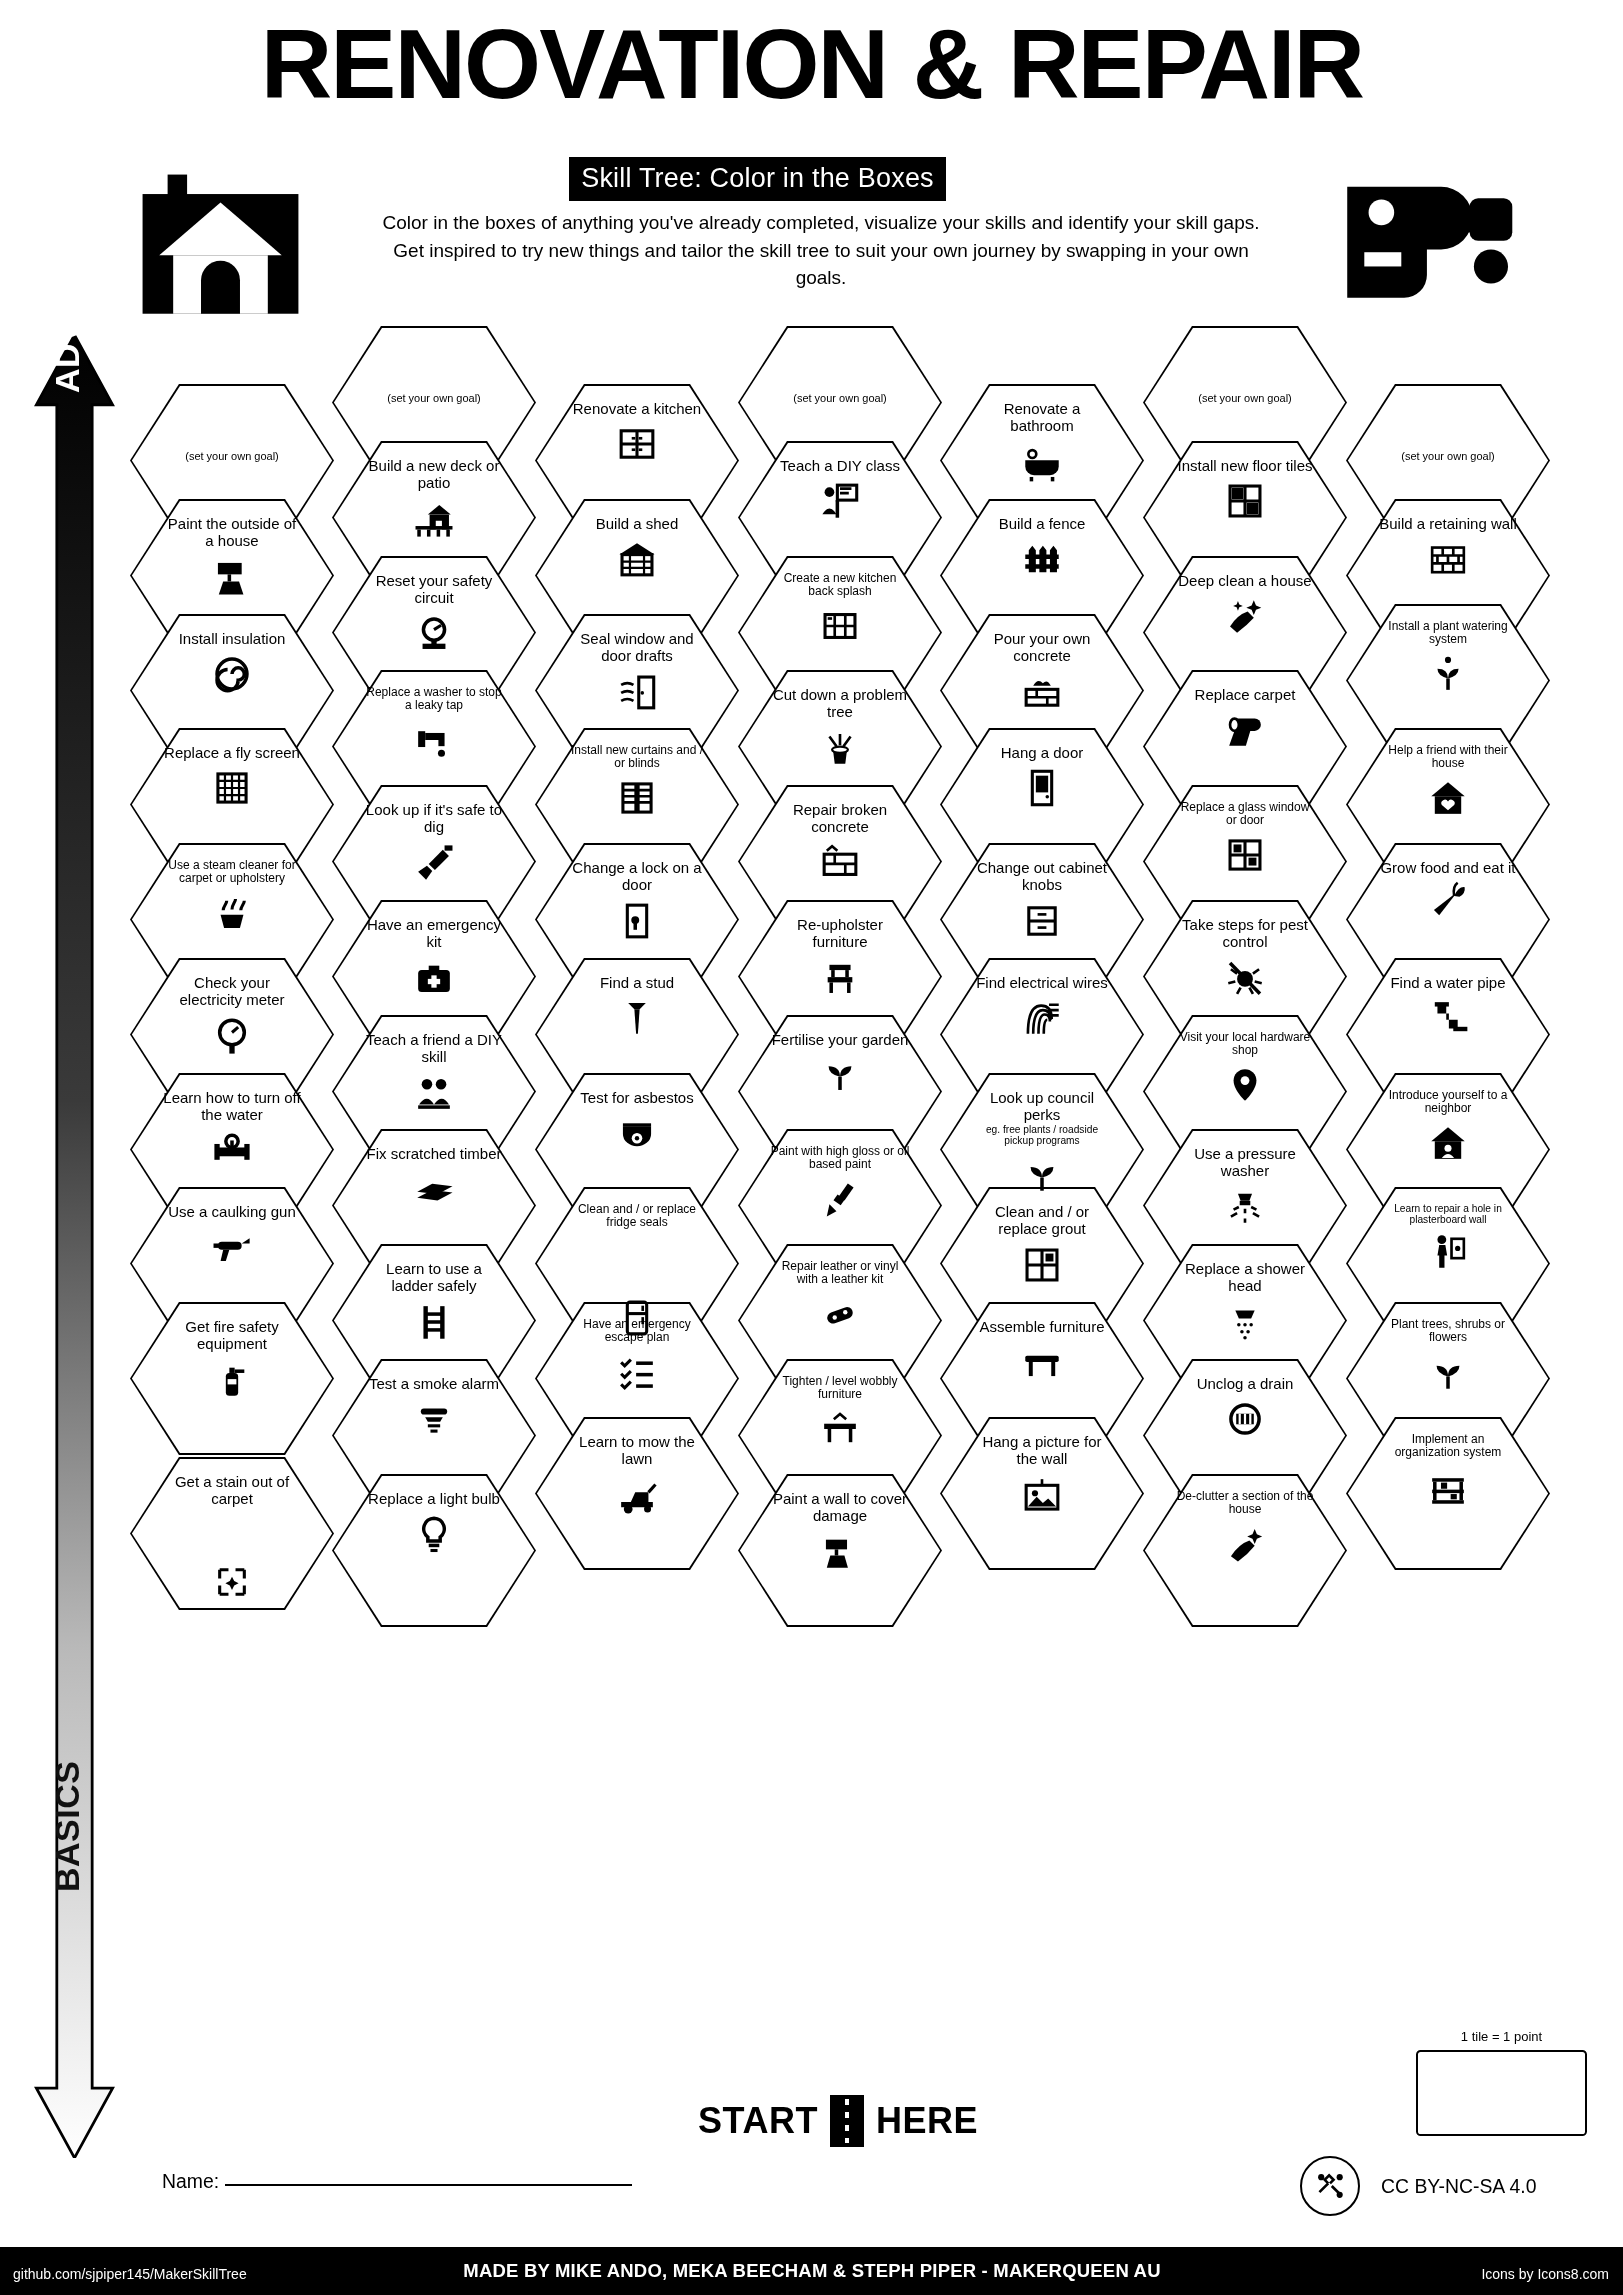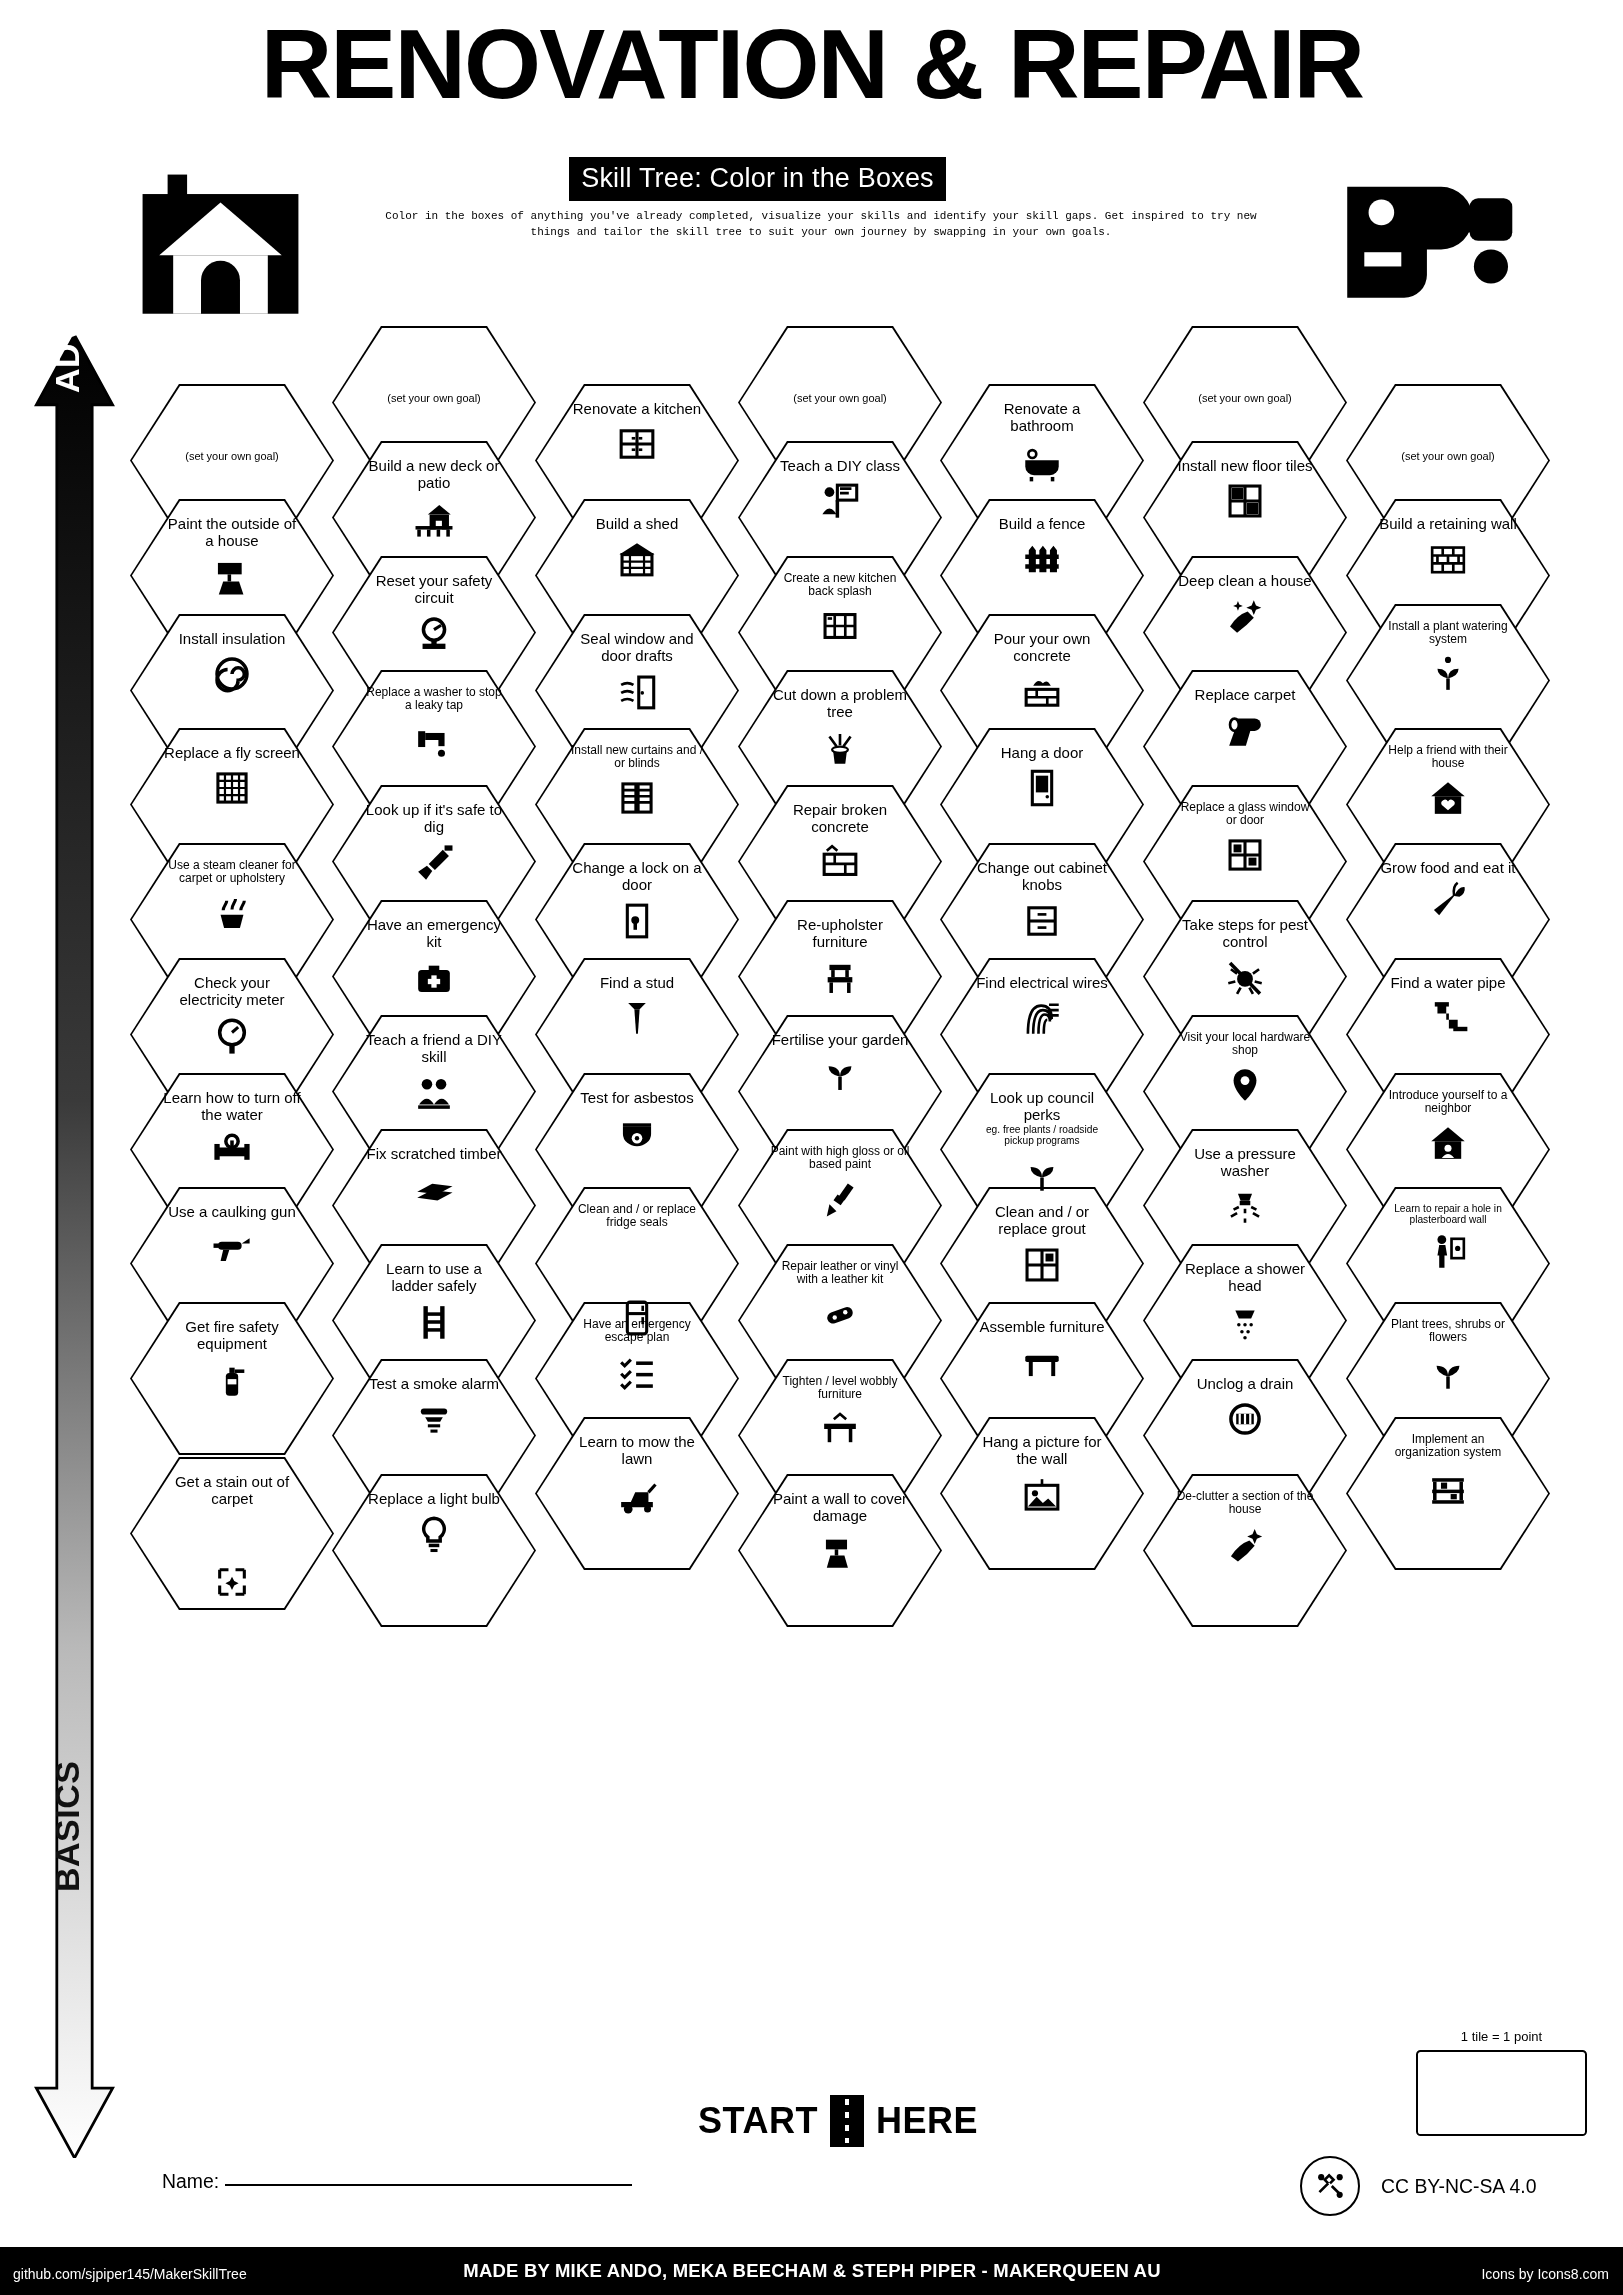--- a/index.html
+++ b/index.html
@@ -29,23 +29,22 @@
   #subtitle-band .chip {
     display: inline-block;
     background: #000; color: #fff;
     font-size: 27px;
     padding: 5.6px 12px 7.4px 12px;
     letter-spacing: 0.2px;
   }
   #blurb {
     position: absolute; top: 209px; left: 370px; width: 902px;
     text-align: center;
-    font-size: 11px;
+    font-size: 19px;
     line-height: 1.45;
-    font-family: Liberation Mono, monospace;
   }
 
   
   #house-mark {
     position: absolute; top: 169px; left: 137px;
     width: 167px; height: 148px;
   }
   #brush-mark {
     position: absolute; top: 164px; left: 1333px;
     width: 185px; height: 157px;

